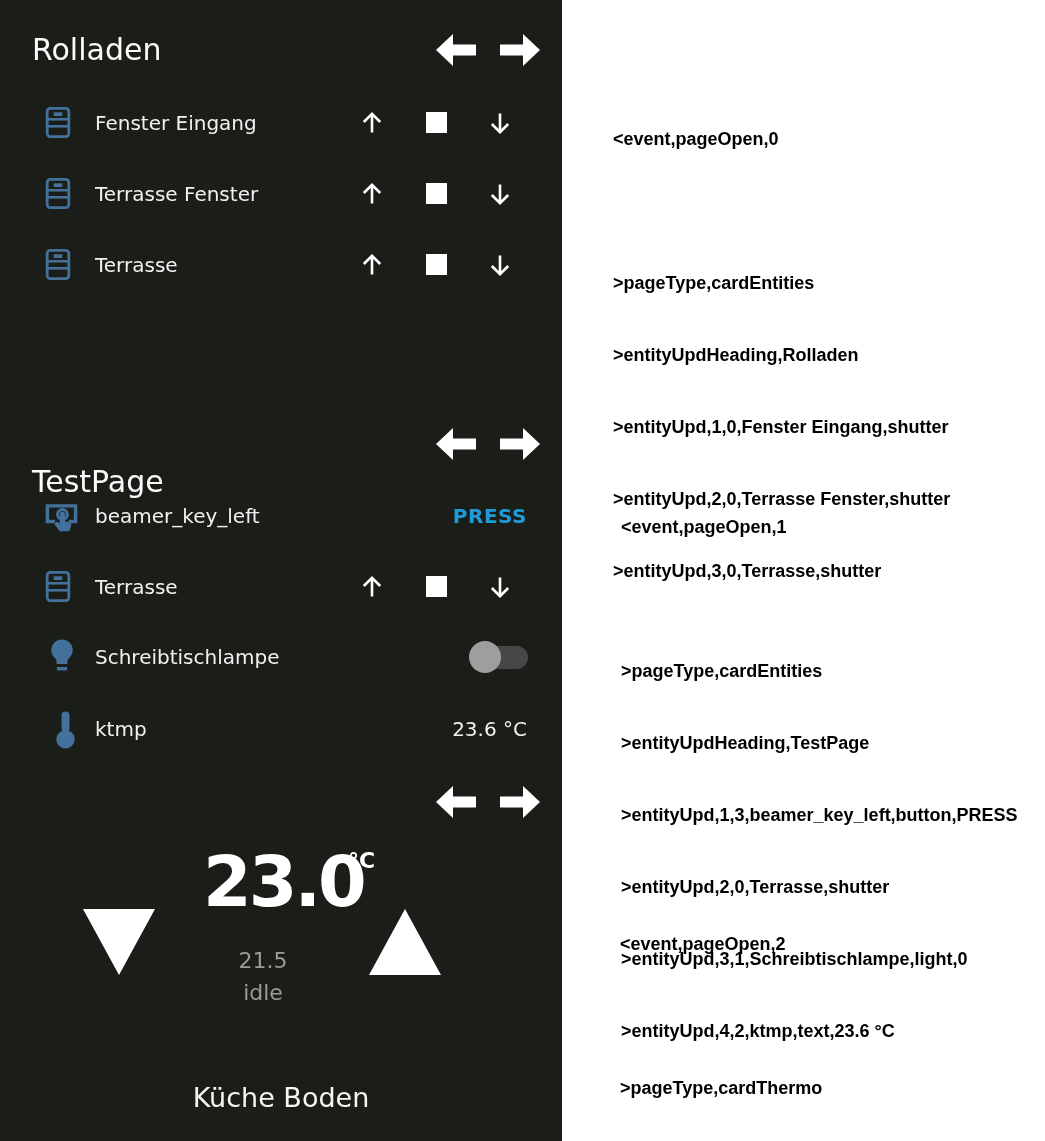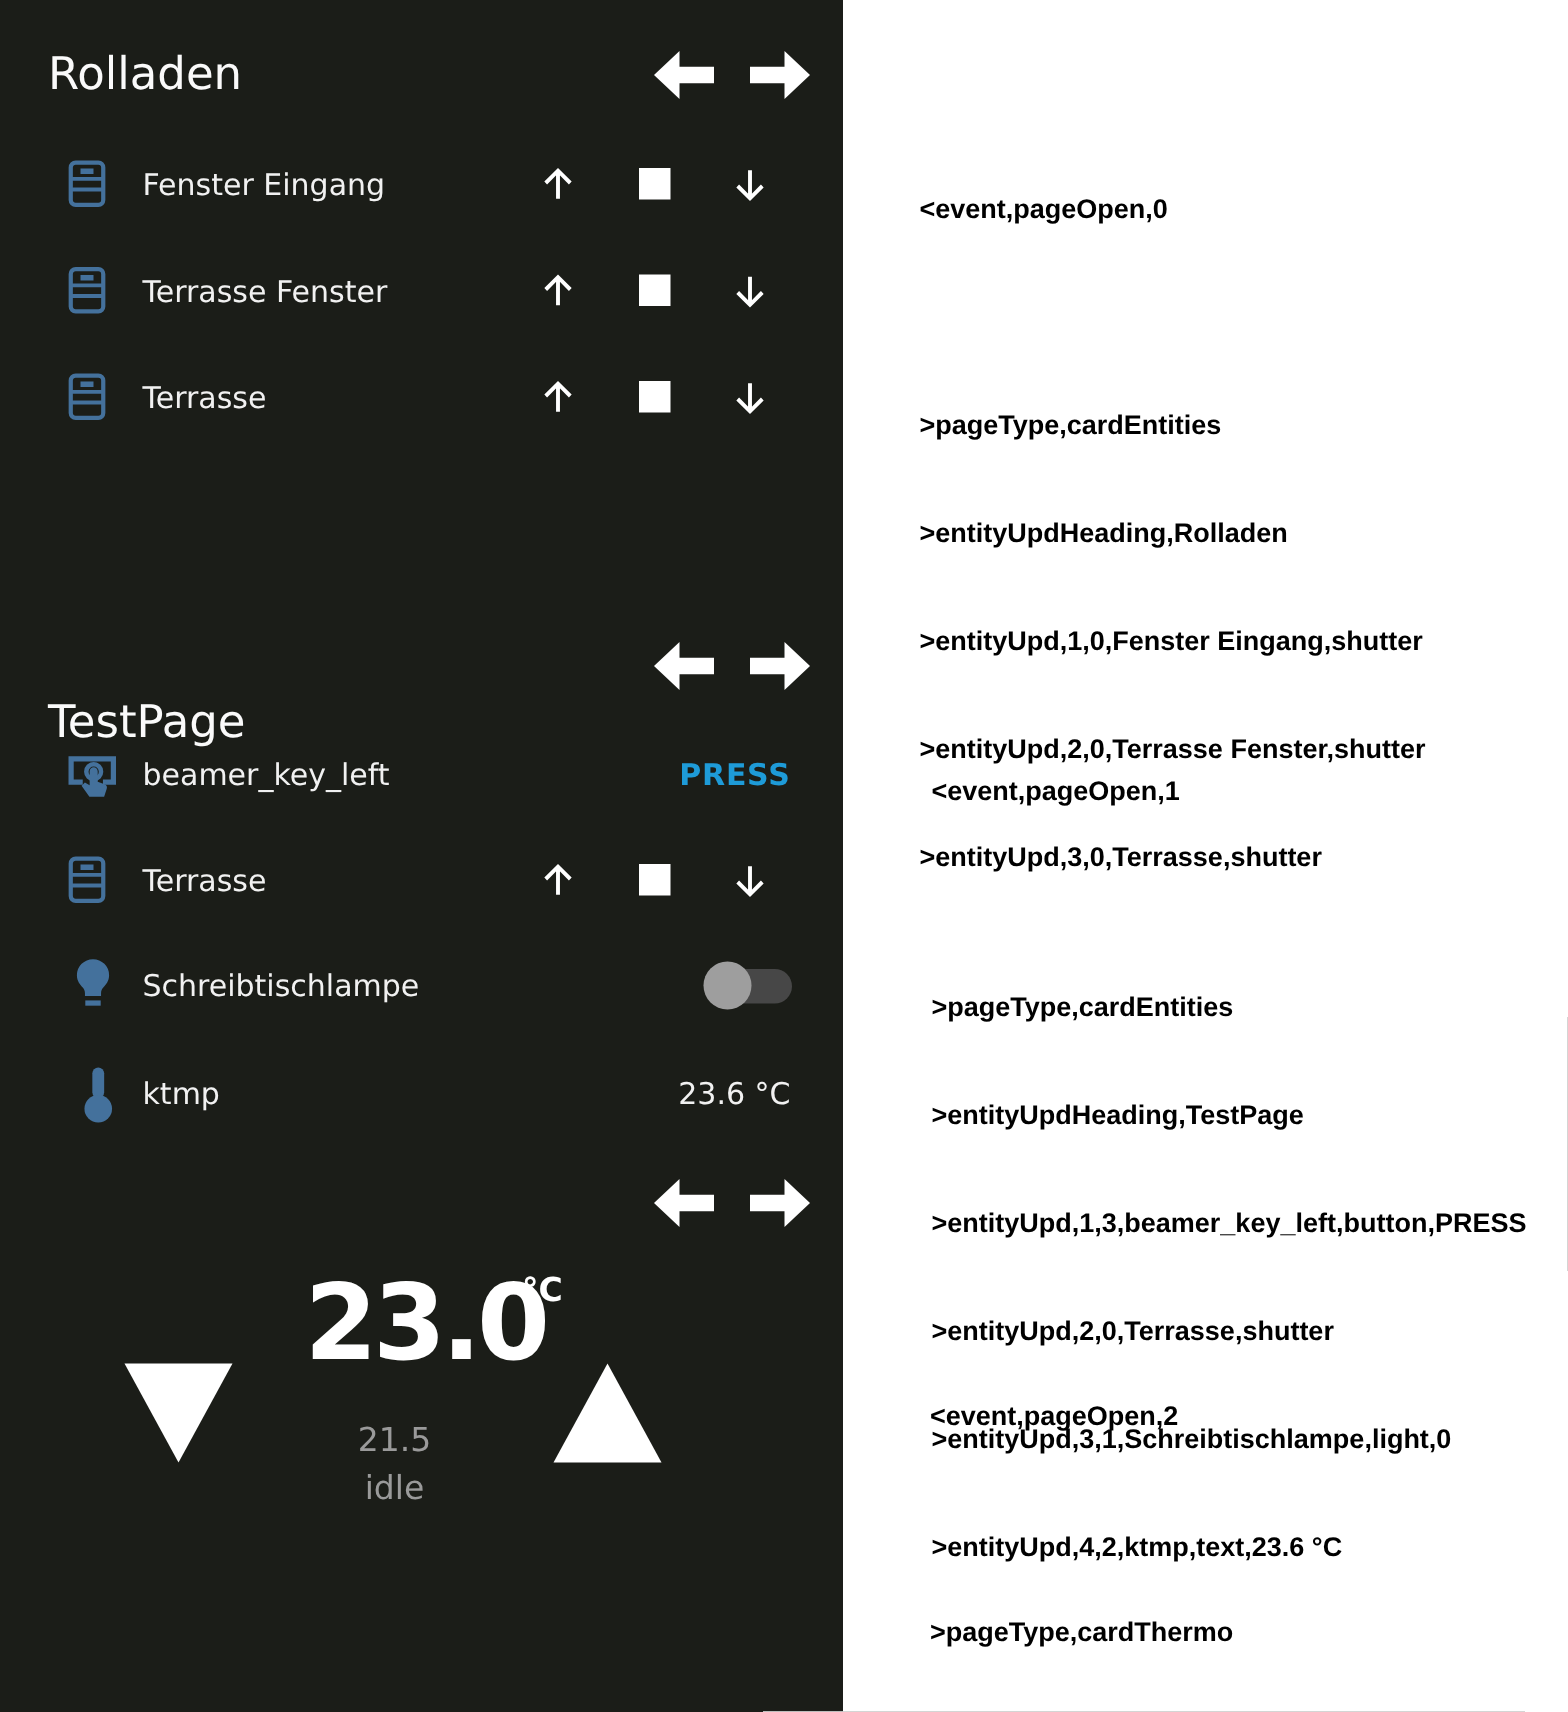--- a/index.html
+++ b/index.html
@@ -234,20 +234,21 @@
         </svg>
       </div>
       <div class="thermo-tri" style="left:368px;top:908px;">
         <svg viewBox="0 0 74 68">
           <polygon points="37,1 73,67 1,67" fill="#ffffff"></polygon>
         </svg>
       </div>
 
       <div class="thermo-target">21.5</div>
       <div class="thermo-state">idle</div>
+      <div class="thermo-name">Küche Boden</div>
     </div>
   </div>
 
   <div class="proto-block" style="left:613px;top:79px;">
     <div>&lt;event,pageOpen,0</div>
     <div class="proto-lines">
       <div>&gt;pageType,cardEntities</div>
       <div>&gt;entityUpdHeading,Rolladen</div>
       <div>&gt;entityUpd,1,0,Fenster Eingang,shutter</div>
       <div>&gt;entityUpd,2,0,Terrasse Fenster,shutter</div>

